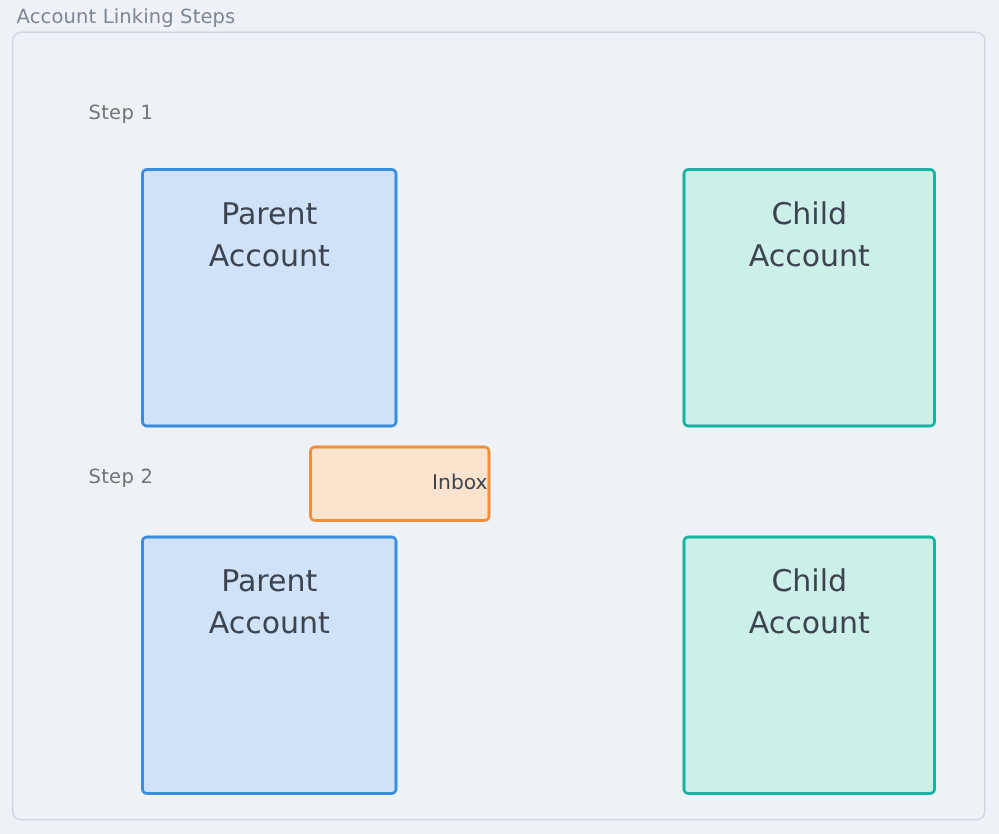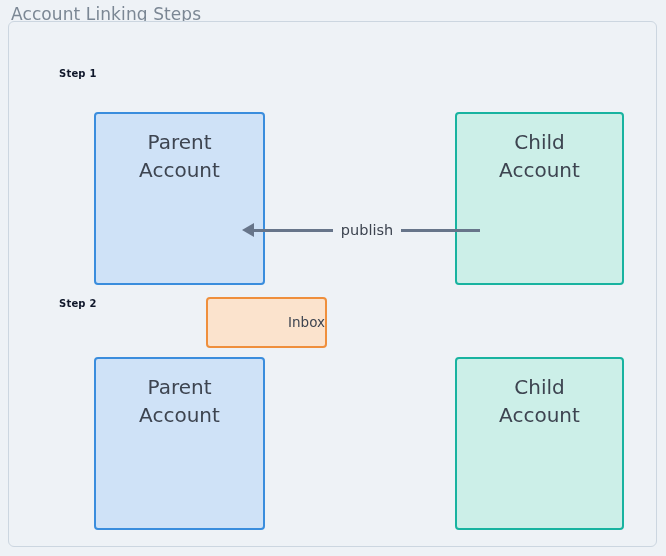--- a/index.html
+++ b/index.html
@@ -13,47 +13,47 @@
     position: relative;
     font-family: "DejaVu Sans", "Liberation Sans", sans-serif;
     overflow: hidden;
   }
 
   
   #figure-title {
     position: absolute;
     left: 11px;
     top: 4px;
-    font-size: 17px;
+    font-size: 13px;
     color: #7b8794;
     letter-spacing: 0.1px;
     white-space: nowrap;
   }
   #figure-frame {
     position: absolute;
     left: 8px;
     top: 21px;
     width: 649px;
     height: 526px;
     box-sizing: border-box;
     border: 1px solid #ccd6e0;
     border-radius: 6px;
     background: #eef2f6;
   }
 
   
   .step-label {
     position: absolute;
-    font-size: 10px;
-    font-weight: bold;
-    color: #0f172a;
+    font-size: 13px;
+    font-weight: normal;
+    color: #737373;
     letter-spacing: 0.2px;
   }
   #step-1-label { left: 50px; top: 46px; }
-  #step-2-label { left: 50px; top: 276px; }
+  #step-2-label { left: 50px; top: 289px; }
 
   
   .account-box {
     position: absolute;
     box-sizing: border-box;
     border-radius: 4px;
   }
   .parent-box {
     background: #cfe2f7;
     border: 2px solid #3a8ddd;
@@ -155,26 +155,20 @@
   </div>
 
   <div class="account-box child-box" id="child-box-1">
     <div class="account-title">
       <span>Child</span><br>
       <span>Account</span>
     </div>
 
   </div>
 
-  <div class="connector" id="connector-publish">
-    <div class="arrow-head arrow-left"></div>
-    <div class="conn-line"></div>
-    <div class="conn-label">publish</div>
-    <div class="conn-line"></div>
-  </div>
 
   <div class="step-label" id="step-2-label">Step 2</div>
 
   <div class="account-box parent-box" id="parent-box-2">
     <div class="account-title">
       <span>Parent</span><br>
       <span>Account</span>
     </div>
 
   </div>

